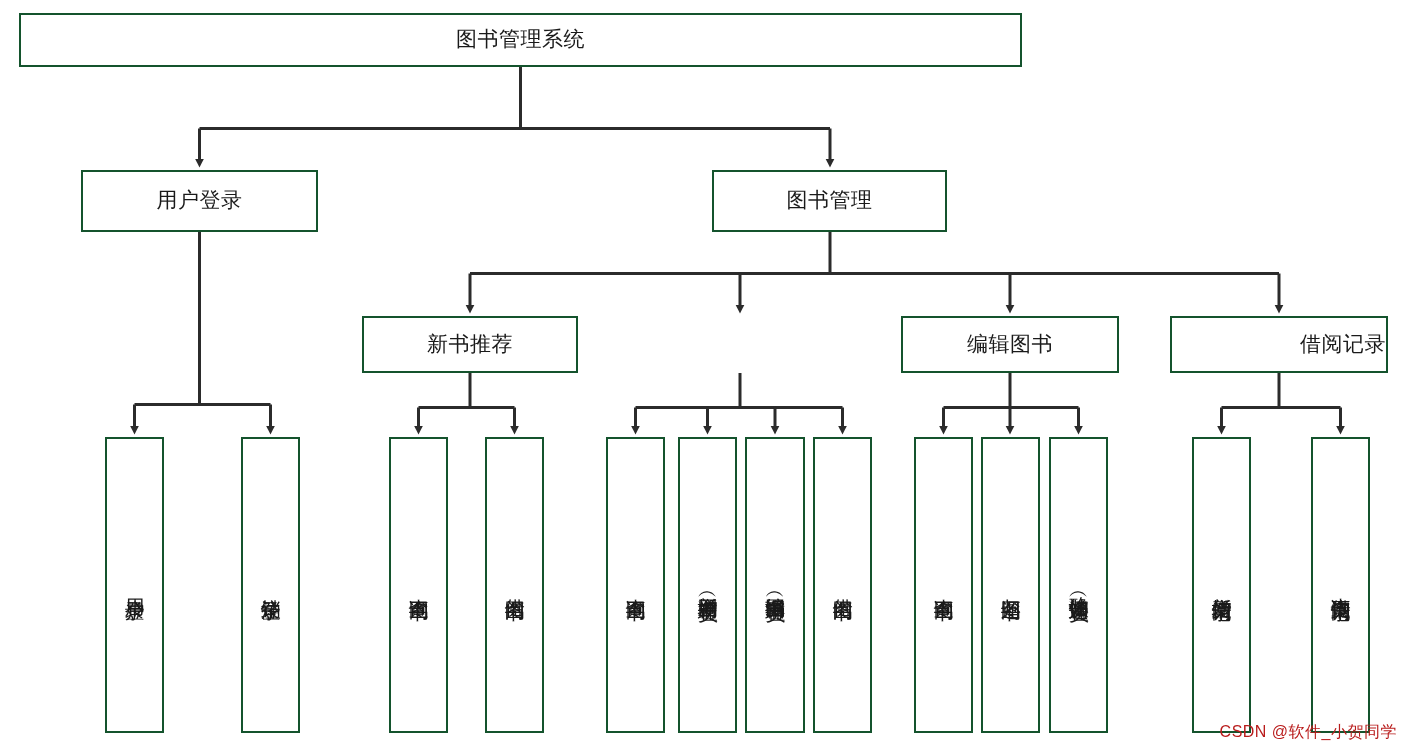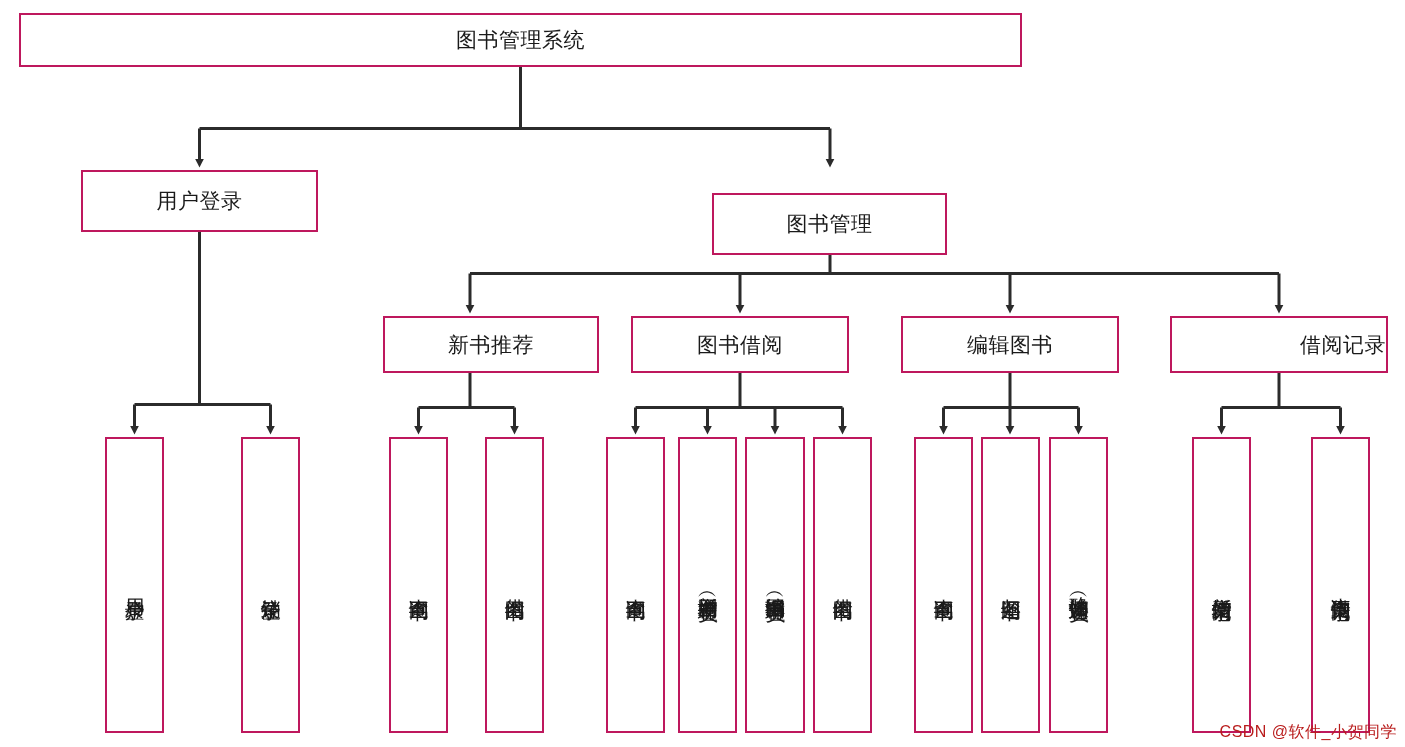--- a/index.html
+++ b/index.html
@@ -22,25 +22,26 @@
     left: 0;
     top: 0;
     width: 1405px;
     height: 747px;
     pointer-events: none;
   }
   .node {
     position: absolute;
     box-sizing: border-box;
     background: #ffffff;
-    border: 2px solid #be185d;
+    border: 2px solid #14532d;
     display: flex;
     align-items: center;
     justify-content: center;
     color: #1a1a1a;
+    font-family: Liberation Serif, serif;
   }
   .node .label {
     display: block;
     text-align: center;
     line-height: 1.12;
     white-space: nowrap;
   }
   .node.h .label {
     font-size: 21px;
     letter-spacing: 0.5px;
@@ -129,29 +130,26 @@
     </g>
   </svg>
 
   <div class="node root h" style="left:19px; top:13px; width:1003px; height:54px;">
     <span class="label">图书管理系统</span>
   </div>
 
   <div class="node h" style="left:81px; top:170px; width:237px; height:62px;">
     <span class="label">用户登录</span>
   </div>
-  <div class="node h" style="left:712px; top:170px; width:235px; height:62px;margin-top:23px;">
+  <div class="node h" style="left:712px; top:170px; width:235px; height:62px;">
     <span class="label">图书管理</span>
   </div>
 
-  <div class="node h" style="left:362px; top:316px; width:216px; height:57px;margin-left:21px;">
+  <div class="node h" style="left:362px; top:316px; width:216px; height:57px;">
     <span class="label">新书推荐</span>
-  </div>
-  <div class="node h" style="left:631px; top:316px; width:218px; height:57px;">
-    <span class="label">图书借阅</span>
   </div>
   <div class="node h" style="left:901px; top:316px; width:218px; height:57px;">
     <span class="label">编辑图书</span>
   </div>
   <div class="node h" style="left:1170px; top:316px; width:218px; height:57px;justify-content:flex-end;">
     <span class="label">借阅记录</span>
   </div>
 
   <div class="node v" style="left:105px; top:437px; width:59px; height:296px;">
     <span class="label">用户登录</span>

